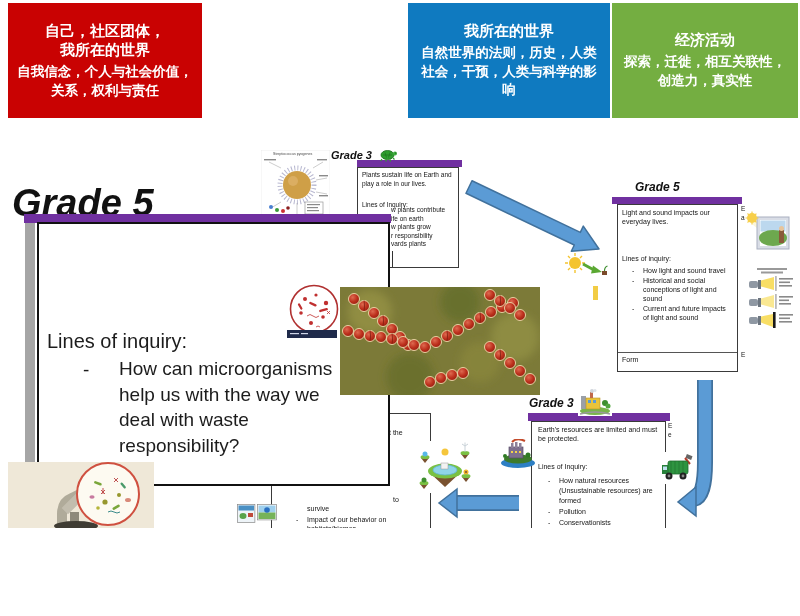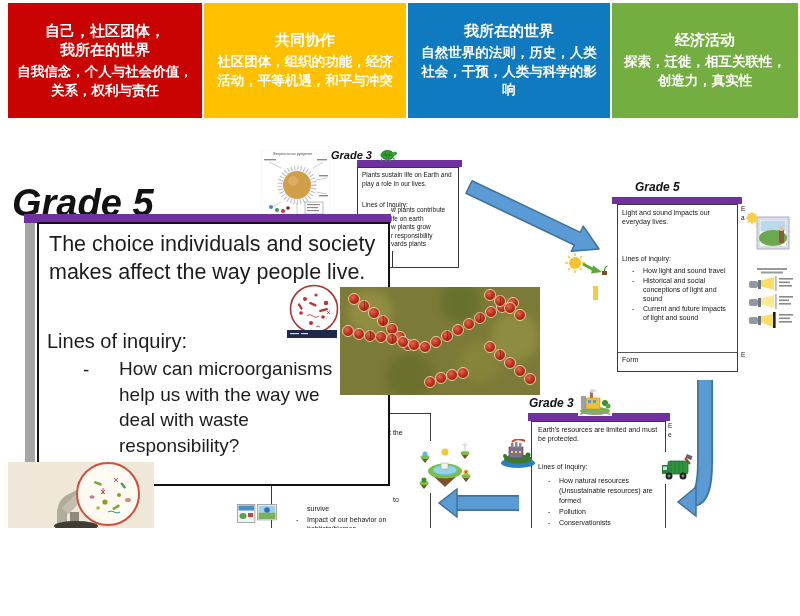--- a/index.html
+++ b/index.html
@@ -32,24 +32,20 @@
 </head>
 <body>
 
 <div id="stage">
 
   <div class="abs band-box" style="left: 8px; top: 3px; width: 194px; height: 115px; background-color: rgb(201, 2, 2);">
     <div class="band-title">自己，社区团体，
 我所在的世界</div>
     <div class="band-body">自我信念，个人与社会价值，关系，权利与责任</div>
   </div>
-  <div class="abs band-box" style="left: 204px; top: 3px; width: 202px; height: 115px; background-color: rgb(255, 192, 0);">
-    <div class="band-title">共同协作</div>
-    <div class="band-body">社区团体，组织的功能，经济活动，平等机遇，和平与冲突</div>
-  </div>
   <div class="abs band-box" style="left: 408px; top: 3px; width: 202px; height: 115px; background-color: rgb(15, 122, 192);">
     <div class="band-title">我所在的世界</div>
     <div class="band-body">自然世界的法则，历史，人类社会，干预，人类与科学的影响</div>
   </div>
   <div class="abs band-box" style="left: 612px; top: 3px; width: 186px; height: 115px; background-color: rgb(116, 174, 65);">
     <div class="band-title">经济活动</div>
     <div class="band-body">探索，迁徙，相互关联性，创造力，真实性</div>
   </div>
 
   <div class="abs pbar" style="left:357px;top:160px;width:105px;height:7px;z-index:1;"></div>
@@ -264,21 +260,20 @@
       <polygon points="3,43 7,48 11,43" fill="#7a5230"></polygon>
         <ellipse cx="7" cy="42" rx="4.5" ry="2" fill="#7ac143"></ellipse>
         <circle cx="7" cy="39" r="2.5" fill="#3e8e2f"></circle>
     </svg>
   </div>
 
   <div class="abs glabel" style="left:12px;top:182px;font-size:38px;z-index:3;">Grade 5</div>
   <div class="abs pbar" style="left:24px;top:214px;width:367px;height:9px;z-index:3;"></div>
   <div class="abs" style="left:25px;top:223px;width:10px;height:250px;background:#a6a6a6;z-index:3;"></div>
   <div class="abs card g5card" style="left:37px;top:222px;width:353px;height:264px;z-index:3;">
-    <div class="abs g5-ci" style="left:10px;top:6px;width:334px;">The choice individuals and society makes affect the way people live.</div>
     <div class="abs g5-loi" style="left:8px;top:106px;">Lines of inquiry:</div>
     <div class="abs g5-bullet" style="left:44px;top:133px;">-</div>
     <div class="abs g5-bullet" style="left:80px;top:132px;width:237px;">How can microorganisms help us with the way we deal with waste responsibility?</div>
   </div>
 
   <div class="abs" style="left:261px;top:150px;z-index:2;background:#fff;width:69px;height:72px;">
     <svg width="69" height="72" viewBox="0 0 69 72" class="abs" style="left:0;top:0">
       <rect width="69" height="72" fill="#ffffff" stroke="#e0e0e0" stroke-width="0.5"></rect>
       <circle cx="36" cy="35" r="17" fill="none" stroke="#b8b8d0" stroke-width="5" stroke-dasharray="1 2.2"></circle>
       <circle cx="36" cy="35" r="14" fill="#cf9f47"></circle>

